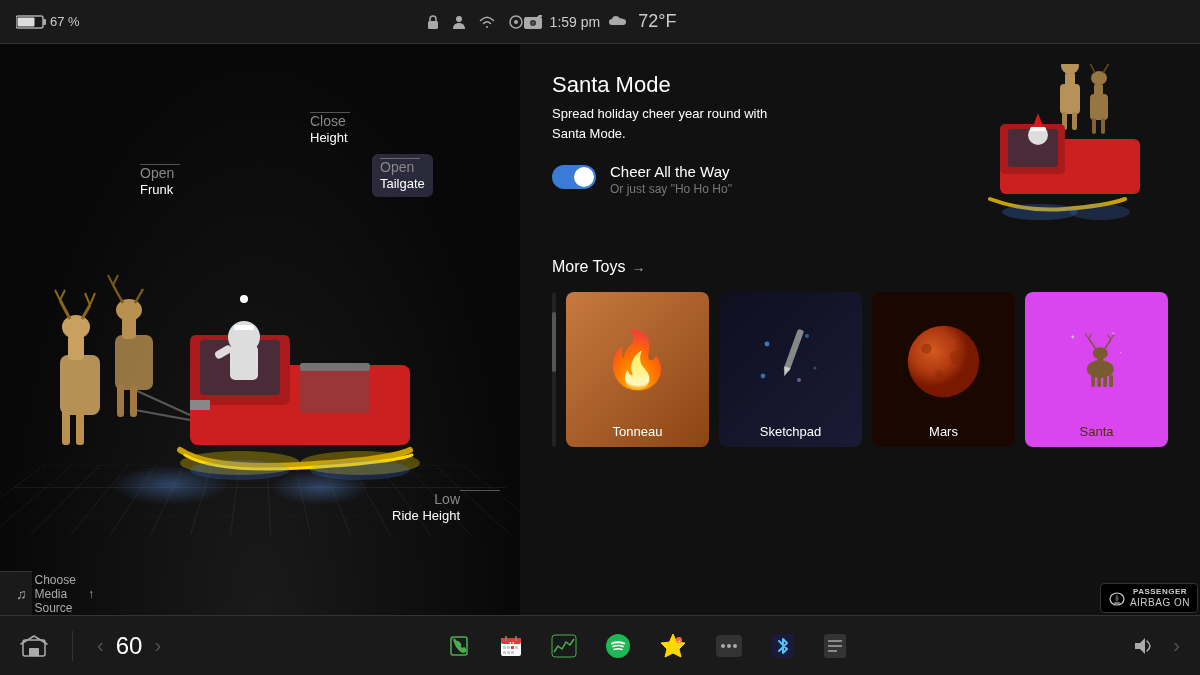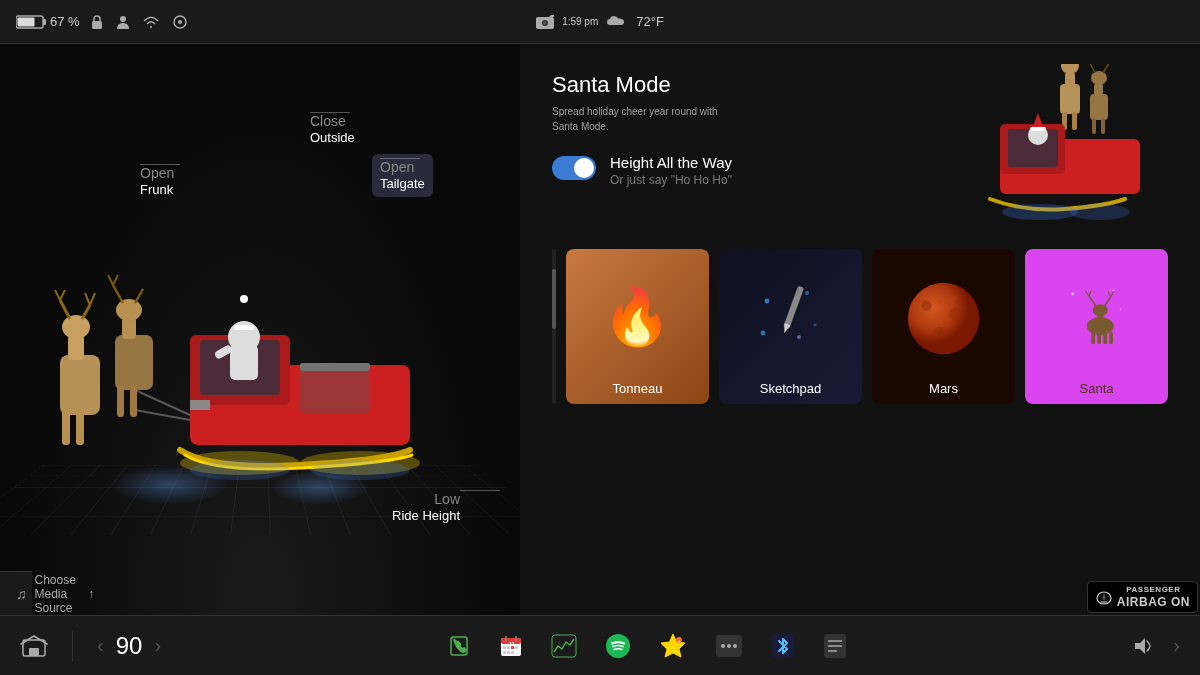--- a/index.html
+++ b/index.html
@@ -22,20 +22,21 @@
       align-items: center;
       padding: 0 16px;
       z-index: 100;
       border-bottom: 1px solid #333;
     }
     .status-left {
       display: flex;
       align-items: center;
       gap: 10px;
       flex: 1;
+      justify-content: space-between;
     }
     .battery-bar {
       display: flex;
       align-items: center;
       gap: 4px;
     }
     .status-icons {
       display: flex;
       align-items: center;
       gap: 12px;
@@ -185,22 +186,22 @@
       position: relative;
       flex-shrink: 0;
     }
     .santa-title {
       font-size: 22px;
       font-weight: 400;
       color: #fff;
       margin-bottom: 6px;
     }
     .santa-subtitle {
-      font-size: 10px;
-      color: #a3a3a3;
+      font-size: 13px;
+      color: #ffffff;
       margin-bottom: 20px;
       line-height: 1.5;
     }
 
     
     .sleigh-mini {
       position: absolute;
       top: 20px;
       right: 20px;
       width: 220px;
@@ -471,26 +472,26 @@
     </div>
   </div>
   <div class="status-center">
 
     <svg width="18" height="14" viewBox="0 0 18 14">
       <rect x="0" y="2" width="18" height="12" rx="2" fill="#aaa"></rect>
       <path d="M13 2 L15 0 L18 0 L18 2" fill="#aaa"></path>
       <circle cx="9" cy="8" r="3" fill="#333"></circle>
       <circle cx="9" cy="8" r="1.5" fill="#555"></circle>
     </svg>
-    <span style="font-size:10px;color:#ccc;font-weight:500;">1:59 pm</span>
+    <span style="font-size:14px;color:#ccc;font-weight:500;">1:59 pm</span>
 
     <svg width="22" height="14" viewBox="0 0 22 14">
       <path d="M4 10 Q1 10 1 7 Q1 4 4 4 Q4.5 1 8 1 Q11 1 12 3.5 Q13.5 3 15 4 Q18 4 18 7 Q18 10 15 10 Z" fill="#aaa"></path>
     </svg>
-    <span style="font-size:13px;color:#ccc;">72°F</span>
+    <span style="font-size:18px;color:#ccc;">72°F</span>
   </div>
   <div class="status-right"></div>
 </div>
 
 <div class="left-panel">
   <div class="car-scene">
     <div class="grid-floor"></div>
 
     <div class="sleigh-container">
       
@@ -574,21 +575,21 @@
         <line x1="105" y1="195" x2="160" y2="205" stroke="#888" stroke-width="2" opacity="0.6"></line>
       </svg>
     </div>
 
     <div class="car-label label-frunk">
       <div class="label-title">Open</div>
       <div class="label-main">Frunk</div>
     </div>
     <div class="car-label label-tonneau">
       <div class="label-title">Close</div>
-      <div class="label-main">Outside</div>
+      <div class="label-main">Height</div>
     </div>
     <div class="car-label label-tailgate" style="background:#2a2a3a;border-radius:6px;padding:4px 8px;">
       <div class="label-title">Open</div>
       <div class="label-main">Tailgate</div>
     </div>
     <div class="car-label label-ride-height" style="text-align:right;">
       <div class="label-title">Low</div>
       <div class="label-main">Ride Height</div>
     </div>
   </div>
@@ -605,21 +606,21 @@
   <div class="santa-mode-section">
     <h2 class="santa-title">Santa Mode</h2>
     <p class="santa-subtitle" style="white-space:pre-line;">Spread holiday cheer year round with
 Santa Mode.</p>
 
     <div class="toggle-row">
       <div class="toggle-switch on">
         <div class="knob"></div>
       </div>
       <div class="toggle-text">
-        <div class="toggle-label">Height All the Way</div>
+        <div class="toggle-label">Cheer All the Way</div>
         <div class="toggle-sub">Or just say "Ho Ho Ho"</div>
       </div>
     </div>
 
 
     <div class="sleigh-mini">
       <svg viewBox="0 0 220 160" width="220" height="160">
 
         <rect width="220" height="160" fill="transparent"></rect>
 
@@ -660,20 +661,24 @@
           <path d="M30 75 Q65 88 105 85 Q145 82 165 75" stroke="#c8a000" stroke-width="4" fill="none" stroke-linecap="round"></path>
 
           <ellipse cx="80" cy="88" rx="38" ry="8" fill="#4488ff" opacity="0.25"></ellipse>
           <ellipse cx="140" cy="88" rx="30" ry="8" fill="#4488ff" opacity="0.2"></ellipse>
         </g>
       </svg>
     </div>
   </div>
 
   <div class="more-toys-section">
+    <div class="more-toys-header">
+      <span class="more-toys-title">More Toys</span>
+      <span class="arrow-right">→</span>
+    </div>
 
     <div style="display:flex;gap:10px;align-items:stretch;">
 
       <div class="scroll-indicator">
         <div class="scroll-thumb"></div>
       </div>
 
       <div class="toy-card toy-romance">
         <div class="toy-card-inner">
           <div class="toy-romance-emoji">🔥</div>
@@ -764,21 +769,21 @@
       <svg width="28" height="24" viewBox="0 0 28 24">
         <rect x="3" y="6" width="22" height="16" rx="2" fill="none" stroke="#aaa" stroke-width="1.5"></rect>
         <path d="M1 10 L14 2 L27 10" stroke="#aaa" stroke-width="1.5" fill="none" stroke-linecap="round"></path>
         <rect x="9" y="14" width="10" height="8" rx="1" fill="#aaa"></rect>
       </svg>
     </div>
     <div class="divider-v"></div>
 
     <div class="nav-speed-section">
       <span class="nav-arrow" style="font-size:20px;color:#555;">‹</span>
-      <span class="nav-speed">90</span>
+      <span class="nav-speed">60</span>
       <span class="nav-arrow" style="font-size:20px;color:#555;">›</span>
     </div>
   </div>
 
   <div class="nav-center">
 
     <div class="nav-icon phone-icon">
       <svg width="24" height="24" viewBox="0 0 24 24">
         <path d="M6 3a2 2 0 00-2 2v14a2 2 0 002 2h12a2 2 0 002-2V5a2 2 0 00-2-2H6z" fill="none" stroke="#4CAF50" stroke-width="1.5"></path>
         <path d="M8 7 Q9 5 11 6.5 L13 8 Q14 9 12.5 10.5 L11.5 11.5 Q13 13 13 13 Q14.5 14.5 15.5 13.5 L16.5 12.5 Q18 11 19 12 L20.5 14 Q22 16 20 17 Q18 19 15 17 Q9 13 7 7 Q5 4 6 3" fill="#4CAF50" stroke="none" transform="scale(0.6) translate(3,3)"></path>
@@ -865,15 +870,15 @@
 </div>
 
 <div class="airbag-badge">
   <svg width="18" height="16" viewBox="0 0 18 16">
     <ellipse cx="9" cy="9" rx="7" ry="6" fill="none" stroke="#ccc" stroke-width="1.2"></ellipse>
     <path d="M9 4 Q6 9 9 12 Q12 9 9 4" fill="#ccc" opacity="0.4"></path>
     <rect x="6" y="12" width="6" height="2" rx="1" fill="#ccc" opacity="0.6"></rect>
   </svg>
   <div>
     <div style="font-size:8px;font-weight:bold;color:#ccc;letter-spacing:0.5px;">PASSENGER</div>
-    <div style="font-size:12px;font-weight:bold;color:#ccc;letter-spacing:0.5px;">AIRBAG ON</div>
+    <div style="font-size:10px;font-weight:normal;color:#ccc;letter-spacing:0.5px;">AIRBAG ON</div>
   </div>
 </div>
 
 </body></html>

